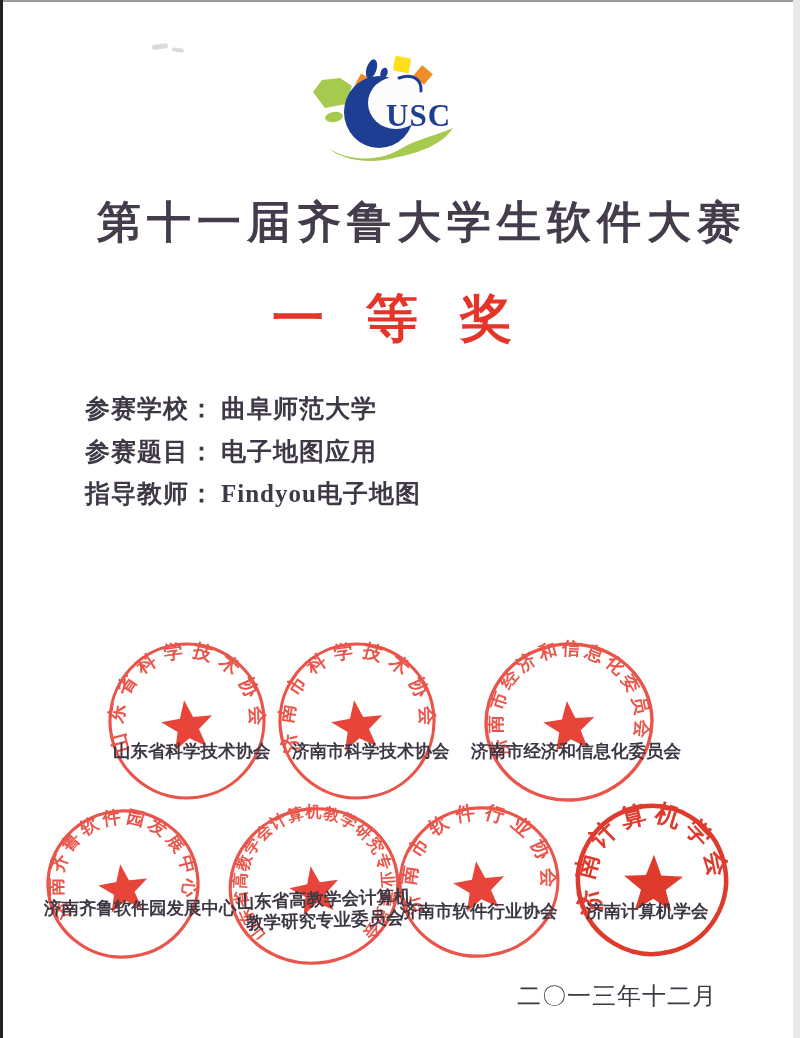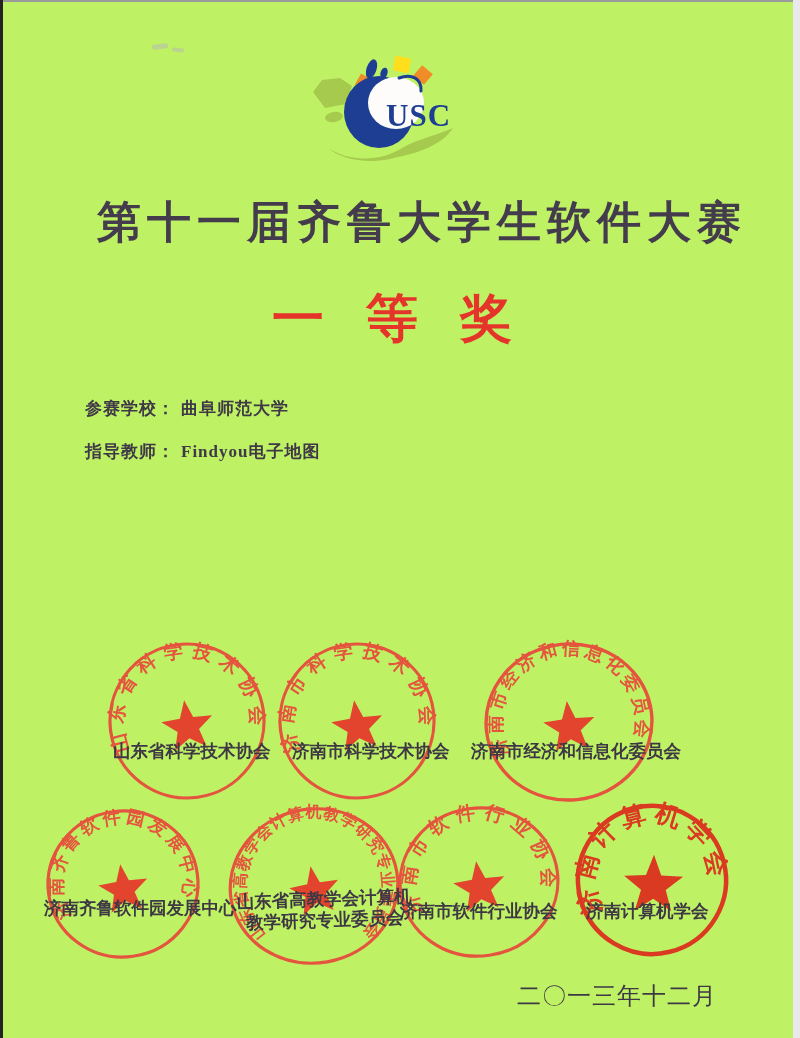--- a/index.html
+++ b/index.html
@@ -1,28 +1,28 @@
 <!DOCTYPE html>
 <html><head>
 <meta charset="utf-8">
 <style>
   html,body{margin:0;padding:0;}
   body{background:#e0e0e0;font-family:"Liberation Serif","DejaVu Serif",serif;}
-  .page{position:relative;width:800px;height:1038px;background:#bef264;overflow:hidden;}
+  .page{position:relative;width:800px;height:1038px;background:#ffffff;overflow:hidden;}
   .edge-left{position:absolute;left:0;top:0;width:3px;height:1038px;background:#232323;}
   .edge-top{position:absolute;left:0;top:0;width:800px;height:2px;background:#9a9a9a;}
   .edge-right{position:absolute;left:793px;top:0;width:7px;height:1038px;background:#e9e9ec;}
   .logo-svg{position:absolute;left:300px;top:48px;}
   .scan-mark{position:absolute;background:#b7b4bb;opacity:.5;border-radius:2px;}
   .title{position:absolute;left:0;top:193px;width:800px;text-align:center;
          font-size:44px;font-weight:700;letter-spacing:6px;color:#443c4c;white-space:nowrap;padding-left:22px;}
   .award{position:absolute;left:272px;top:284px;font-size:52px;font-weight:700;
          letter-spacing:42px;color:#e5352b;white-space:nowrap;}
   .fields{position:absolute;left:85px;top:388px;}
-  .frow{height:42.5px;line-height:42.5px;font-size:17px;font-weight:700;color:#3f3847;white-space:nowrap;}
+  .frow{height:42.5px;line-height:42.5px;font-size:25px;font-weight:700;color:#3f3847;white-space:nowrap;}
   .flabel{letter-spacing:1px;}
   .fvalue{margin-left:6px;letter-spacing:1px;}
   .stamp-svg{position:absolute;opacity:.92;}
   .stamp-label{position:absolute;font-size:17.5px;font-weight:700;color:#3e3845;
                line-height:21px;white-space:nowrap;text-align:center;}
   .date{position:absolute;left:517px;top:980px;font-size:24px;color:#3e3845;
         letter-spacing:1px;white-space:nowrap;text-align:center;}
 </style>
 </head>
 <body>
@@ -55,20 +55,21 @@
     <path d="M99,30 C112,25 122,31 121,43" fill="none" stroke="#1e3e94" stroke-width="3" stroke-linecap="round"></path>
 
     <text x="86" y="78" font-family="Liberation Serif, DejaVu Serif, serif" font-size="31" font-weight="700" letter-spacing="1" fill="#1e3e94">USC</text>
   </svg>
 
   <div class="title">第十一届齐鲁大学生软件大赛</div>
   <div class="award">一等奖</div>
 
   <div class="fields">
       <div class="frow"><span class="flabel">参赛学校：</span><span class="fvalue">曲阜师范大学</span></div>
+      <div class="frow"><span class="flabel">参赛题目：</span><span class="fvalue">电子地图应用</span></div>
       <div class="frow"><span class="flabel">指导教师：</span><span class="fvalue">Findyou电子地图</span></div>
     </div>
 
   <div>
       <svg class="stamp-svg" style="left:94px;top:628px;" width="186" height="186" viewBox="0 0 186 186">
         <g transform="rotate(-8 93 93)">
           <ellipse cx="93" cy="93" rx="77" ry="77" fill="none" stroke="#e8473b" stroke-width="3.2"></ellipse>
           <path d="M93.0 72.0L99.7 89.8L118.7 90.7L103.8 102.5L108.9 120.8L93.0 110.3L77.1 120.8L82.2 102.5L67.3 90.7L86.3 89.8Z" fill="#e63629"></path>
           <defs>
             <path id="arc0" d="M 37.6 125.0 A 64 64 0 1 1 148.4 125.0"></path>

